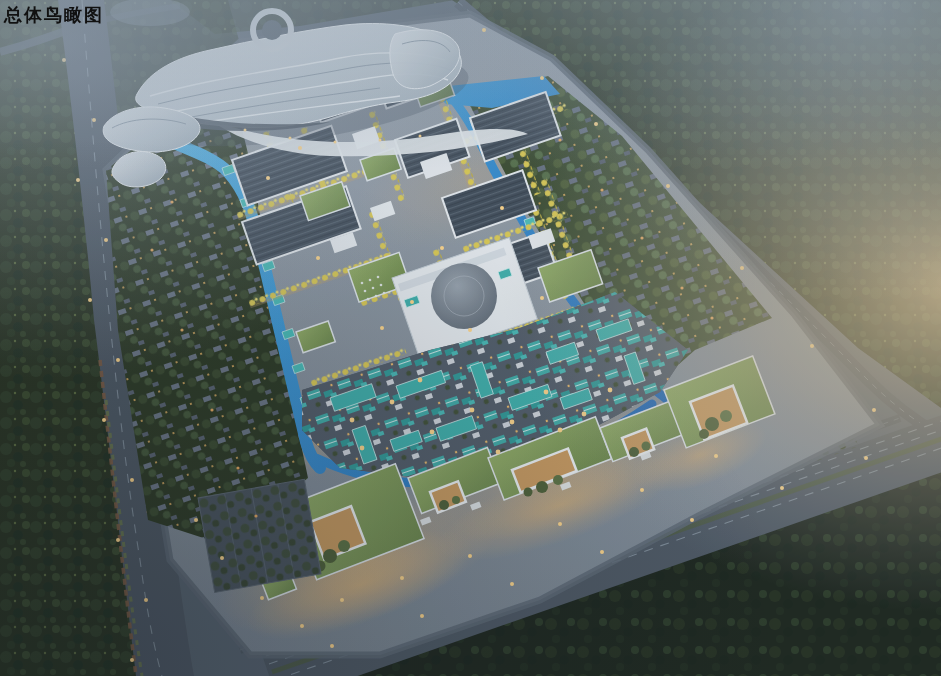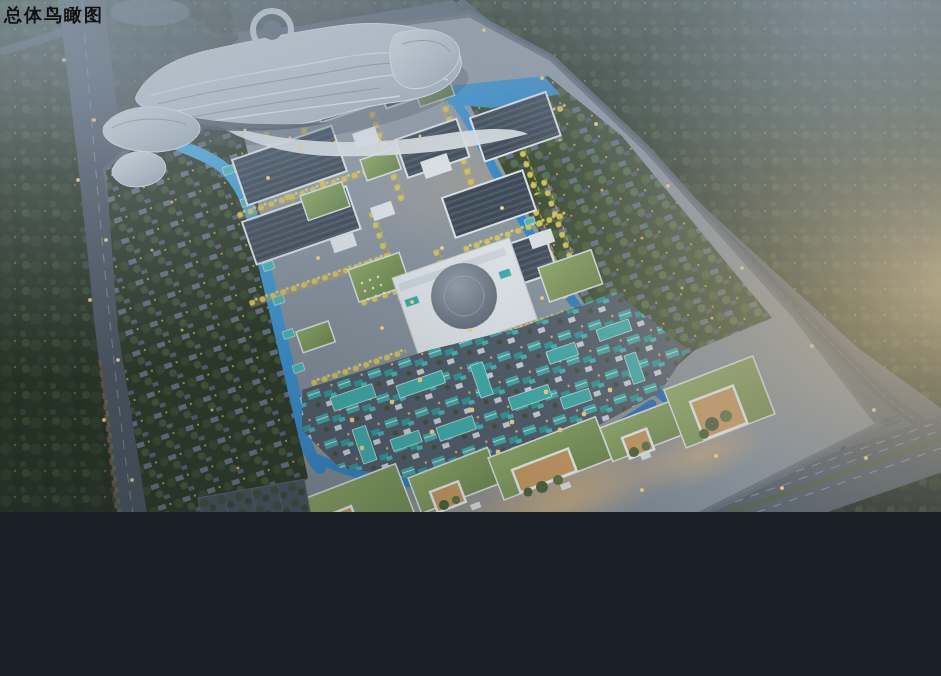--- a/index.html
+++ b/index.html
@@ -1,16 +1,16 @@
 <!DOCTYPE html>
 <html style="--base: #57626e; --haze_warm: #d8c49c; --haze_cool: #a9b6c4; --forest: #28321f; --forest_dark: #1c241b; --road: #4d5762; --road_light: #6b7683; --ground: #98a1ab; --ground_deep: #7a8590; --water: #4fb6e8; --water_deep: #1d5fb0; --hall_roof: #414c58; --white_building: #e7ebee; --green_roof: #6e894c; --yellow_tree: #dcca52; --teal_roof: #3fb0ab; --villa_trees: #2c3822; --villa_trees_light: #3c4c30; --warm_light: #ffd68a; --plaza_warm: #deb274; --dome: #5d6772; --building_body: #dfe6ea; --title: #111111;"><head>
 <meta charset="utf-8">
 <style>
   html,body{margin:0;padding:0;background:#1a2027;}
-  .stage{position:relative;width:941px;height:512px;overflow:hidden;
+  .stage{position:relative;width:941px;height:676px;overflow:hidden;
          font-family:"DejaVu Sans","Liberation Sans",sans-serif;}
   .stage svg{display:block;}
   .title{position:absolute;top:3px;left:4px;font-size:18px;font-weight:bold;
          color:var(--title,#111);letter-spacing:2px;z-index:5;}
   
   .f-base{fill:var(--base,#57626e);}
   .f-forest{fill:url(#pForest);}  .f-forestd{fill:url(#pForestD);}
   .f-roadf{fill:var(--road,#4d5762);} .s-road{stroke:var(--road,#4d5762);fill:none;}
   .f-ground{fill:url(#gGround);}
   .ring-road{fill:none;stroke:#5d6773;stroke-width:7;opacity:.85;}

